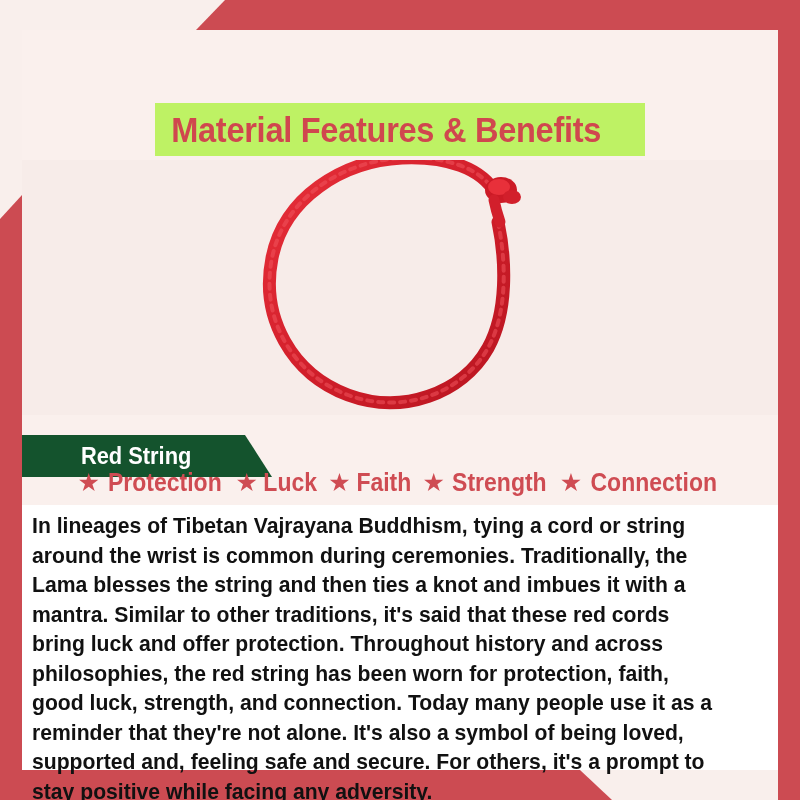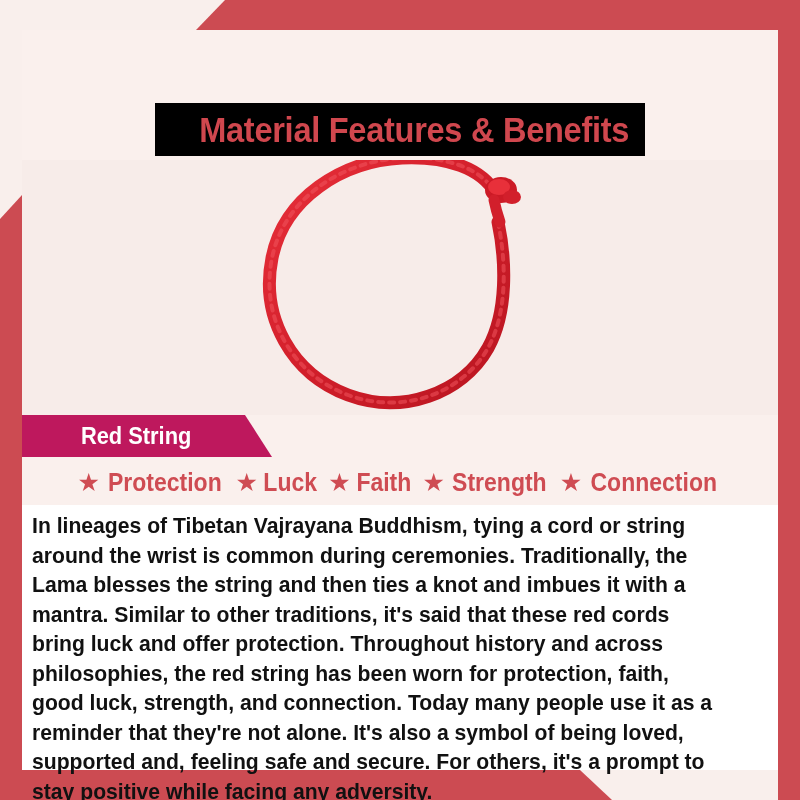--- a/index.html
+++ b/index.html
@@ -86,24 +86,24 @@
     letter-spacing: 0.5px;
   }
 
   
   .title-band {
     position: absolute;
     left: 155px;
     top: 103px;
     width: 490px;
     height: 53px;
-    background: #000000;
-    display: flex;
-    align-items: center;
-    justify-content: flex-end;
+    background: #bef264;
+    display: flex;
+    align-items: center;
+    justify-content: flex-start;
   }
   .title-text {
     color: #d0474e;
     font-family: "Liberation Sans Narrow", "Liberation Sans", sans-serif;
     font-size: 35px;
     font-weight: bold;
     letter-spacing: -0.3px;
     transform: scaleX(0.93);
     white-space: nowrap;
   }
@@ -117,24 +117,24 @@
     height: 255px;
     background: #f7ece9;
     overflow: hidden;
   }
   .hero svg { position: absolute; left: 228px; top: -8px; }
 
   
   .label-band {
     position: absolute;
     left: 22px;
-    top: 415px;
+    top: 435px;
     width: 250px;
     height: 42px;
-    background: #be185d;
+    background: #14532d;
     clip-path: polygon(0 0, 223px 0, 250px 42px, 0 42px);
     display: flex;
     align-items: center;
   }
   .label-text {
     color: #ffffff;
     font-family: "Liberation Sans Narrow", "Liberation Sans", sans-serif;
     font-size: 23px;
     font-weight: bold;
     margin-left: 56px;

